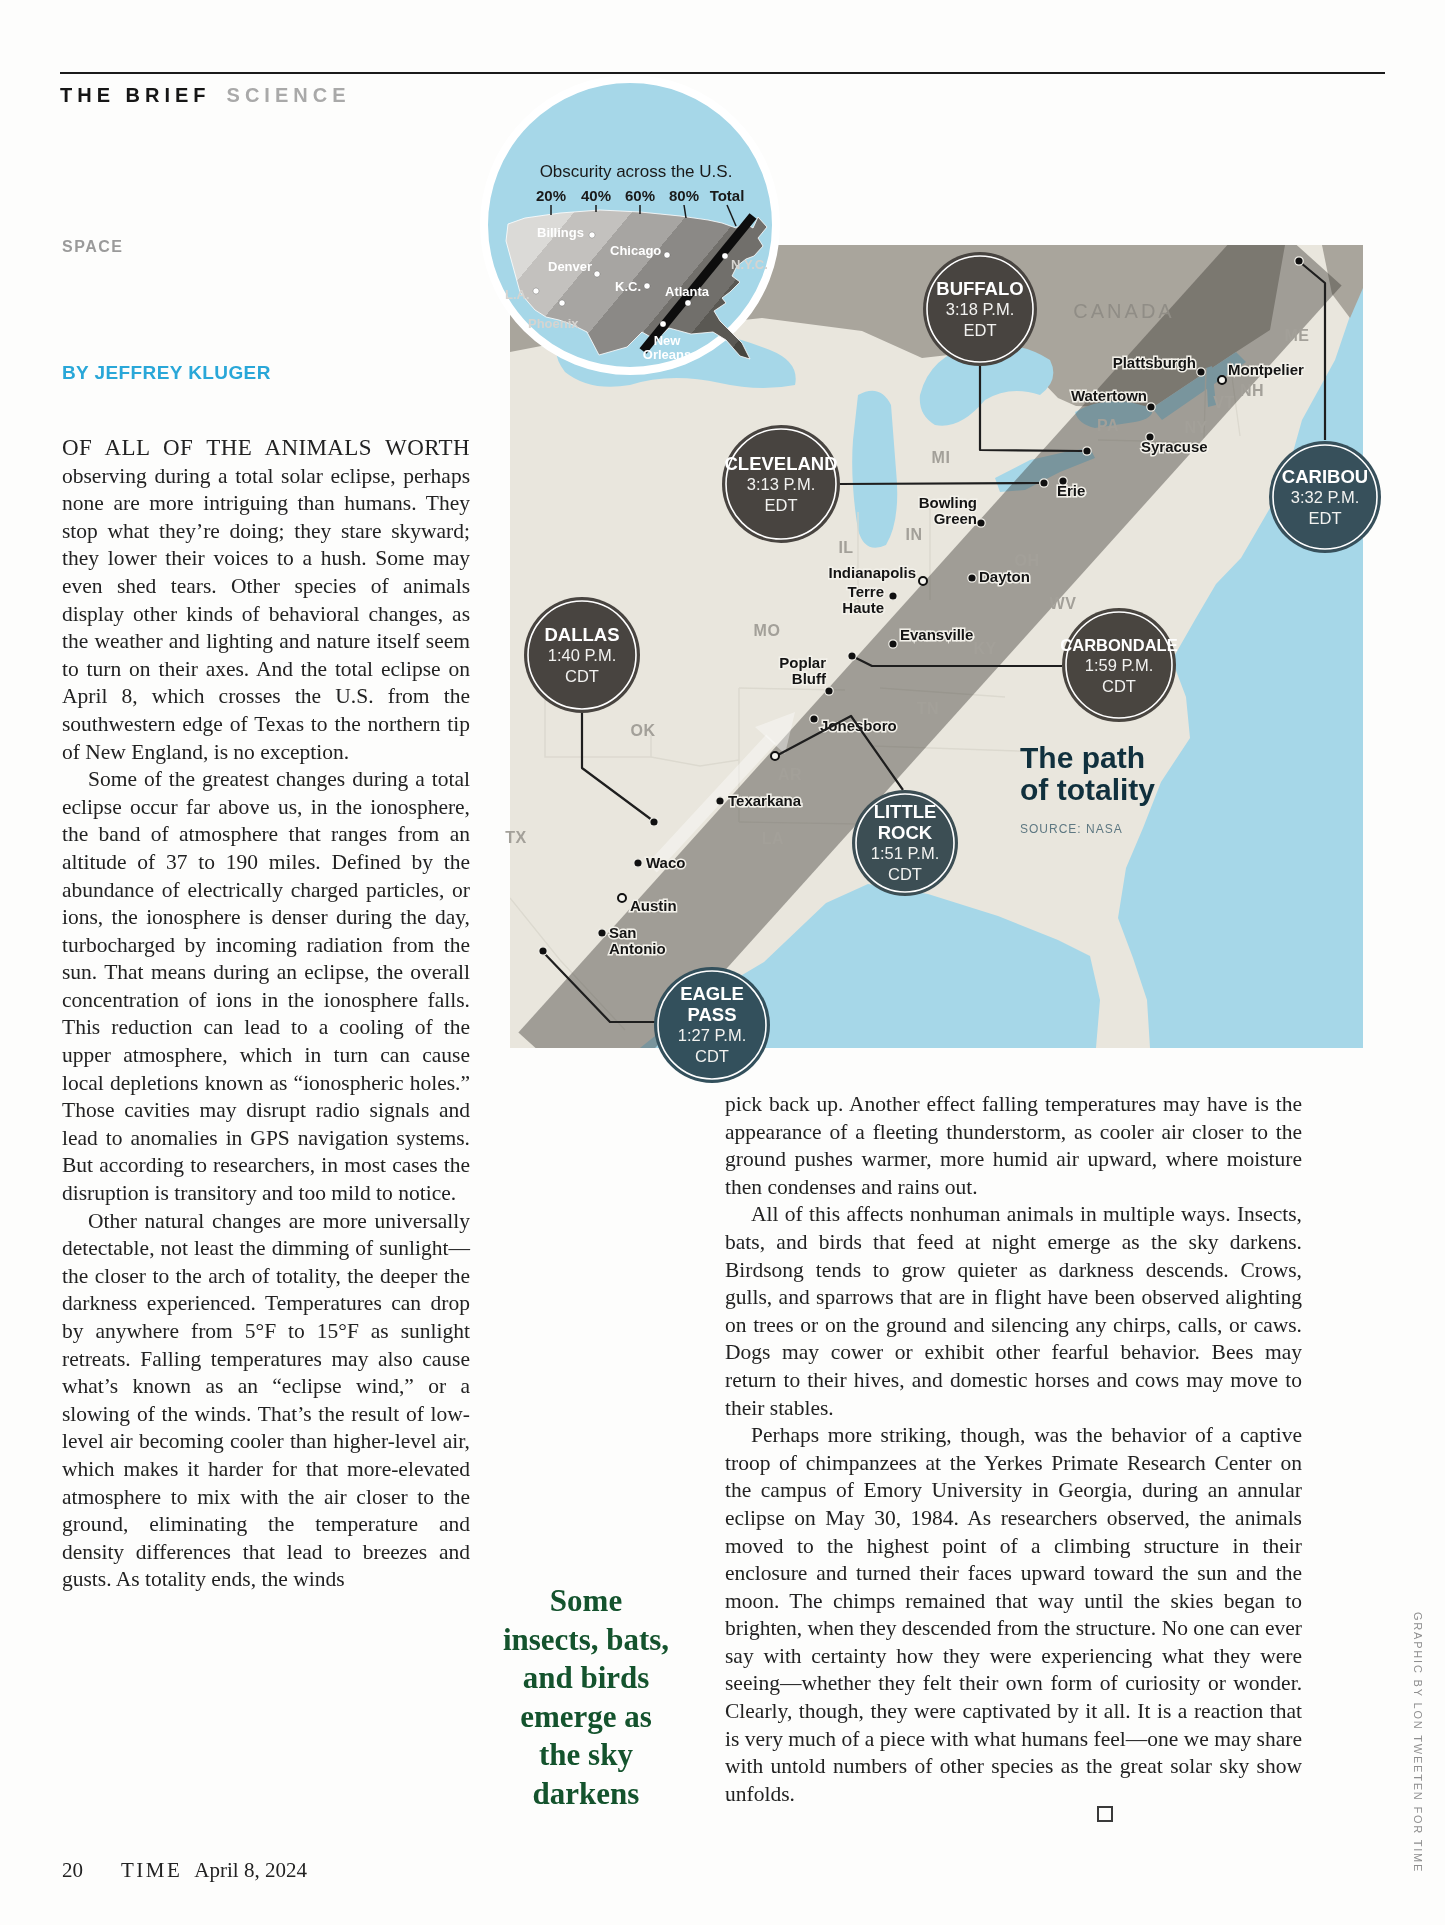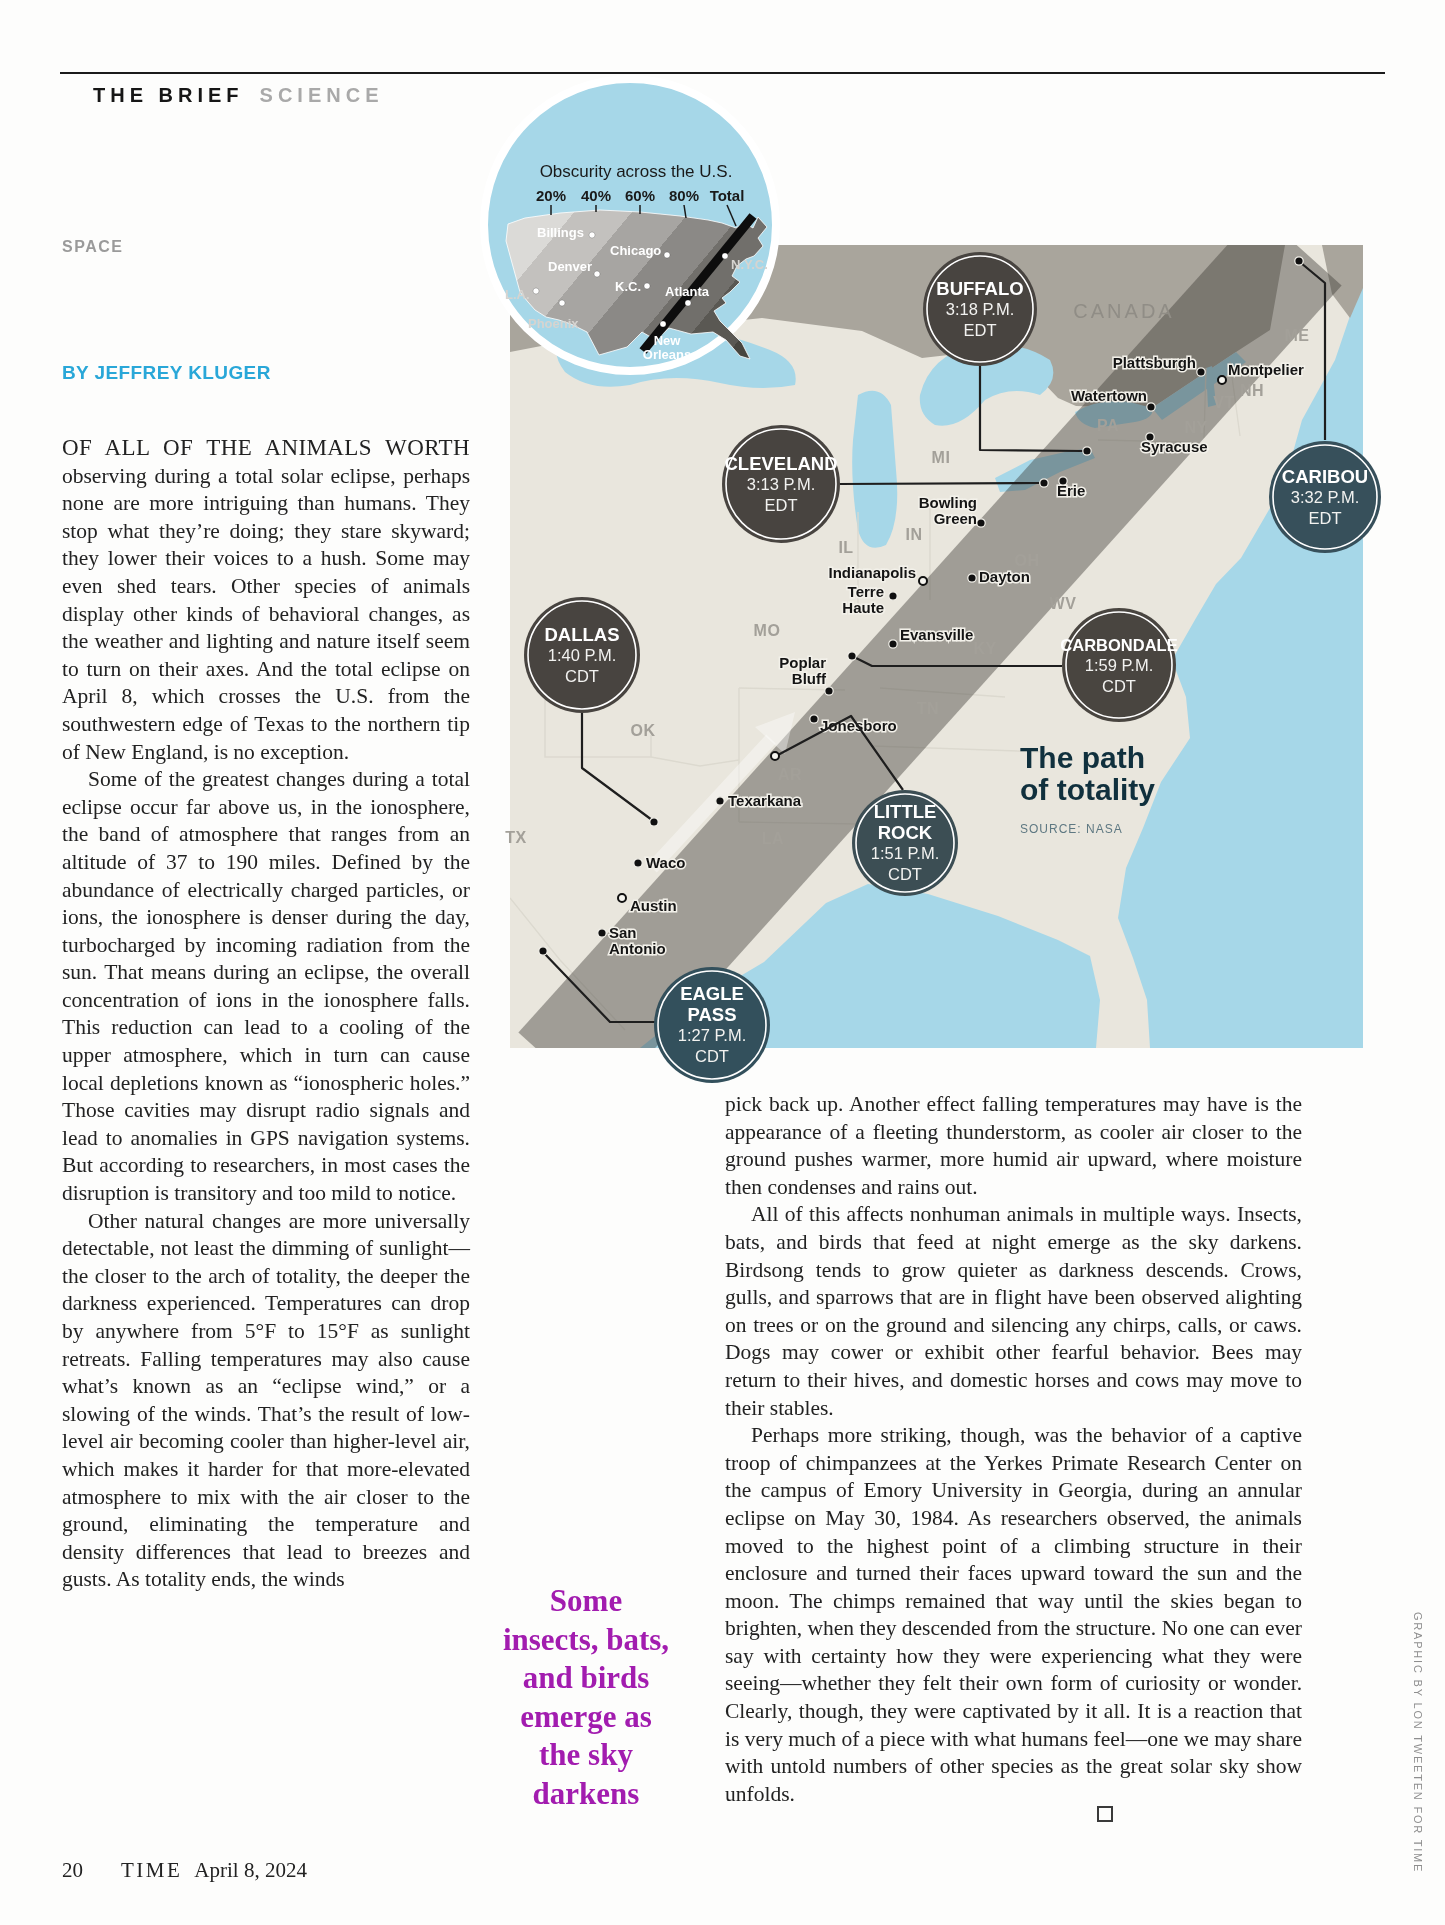--- a/index.html
+++ b/index.html
@@ -1,34 +1,34 @@
 <!DOCTYPE html>
 <html><head>
 <meta charset="utf-8">
 <style>
   html,body{margin:0;padding:0;background:#ffffff;}
   .page{position:relative;width:1445px;height:1925px;background:#fdfdfc;overflow:hidden;
         font-family:"Liberation Sans",sans-serif;}
   .abs{position:absolute;}
   .toprule{left:60px;top:72px;width:1325px;height:2px;background:#1b1b1b;}
-  .header{left:60px;top:84px;font-weight:bold;font-size:20px;letter-spacing:5px;color:#161616;margin-left:33px;}
+  .header{left:60px;top:84px;font-weight:bold;font-size:20px;letter-spacing:5px;color:#161616;}
   .hdr-gray{color:#a9a9a9;margin-left:16px;}
   .kicker{left:62px;top:238px;font-weight:bold;font-size:16px;letter-spacing:1.5px;color:#9a9a9a;}
   .title{left:58px;top:256px;width:345px;margin:0;font-family:"Liberation Serif",serif;
          font-weight:bold;font-size:35px;line-height:40px;letter-spacing:-0.5px;color:#161616;}
   .byline{left:62px;top:362px;font-weight:bold;font-size:19px;letter-spacing:.4px;color:#29a7d8;}
   .bodycol{font-family:"Liberation Serif",serif;font-size:21.5px;line-height:27.6px;color:#222;
            text-align:justify;}
   .col-left{left:62px;top:434px;width:408px;}
   .col-right{left:725px;top:1091px;width:577px;}
   .para{margin:0;}
   .indent{text-indent:26px;}
   .leadin{font-size:23px;letter-spacing:.4px;}
   .pullquote{left:502px;top:1582px;width:168px;text-align:center;font-family:"Liberation Serif",serif;
-             font-weight:bold;font-size:31px;line-height:38.5px;color:#a21caf;}
+             font-weight:bold;font-size:31px;line-height:38.5px;color:#14532d;}
   .endmark{left:1097px;top:1806px;width:12px;height:12px;border:2px solid #3a3a3a;}
   .panel{left:1020px;top:742px;width:318px;text-align:left;}
   .panel-title{font-weight:bold;font-size:30px;line-height:32px;color:#10303d;}
   .panel-text{margin-top:13px;font-size:19px;line-height:23px;color:#2c4a56;}
   .panel-source{margin-top:16px;font-size:12px;letter-spacing:1px;color:#5e7882;}
   .footer{left:62px;top:1858px;font-family:"Liberation Serif",serif;font-size:21px;color:#222;}
   .footer .mag{margin-left:38px;letter-spacing:2.5px;}
   .footer .date{margin-left:12px;}
   .credit{left:1424px;top:1612px;font-size:11px;letter-spacing:1.8px;color:#8e8e8e;
           white-space:nowrap;transform-origin:0 0;transform:rotate(90deg);}

